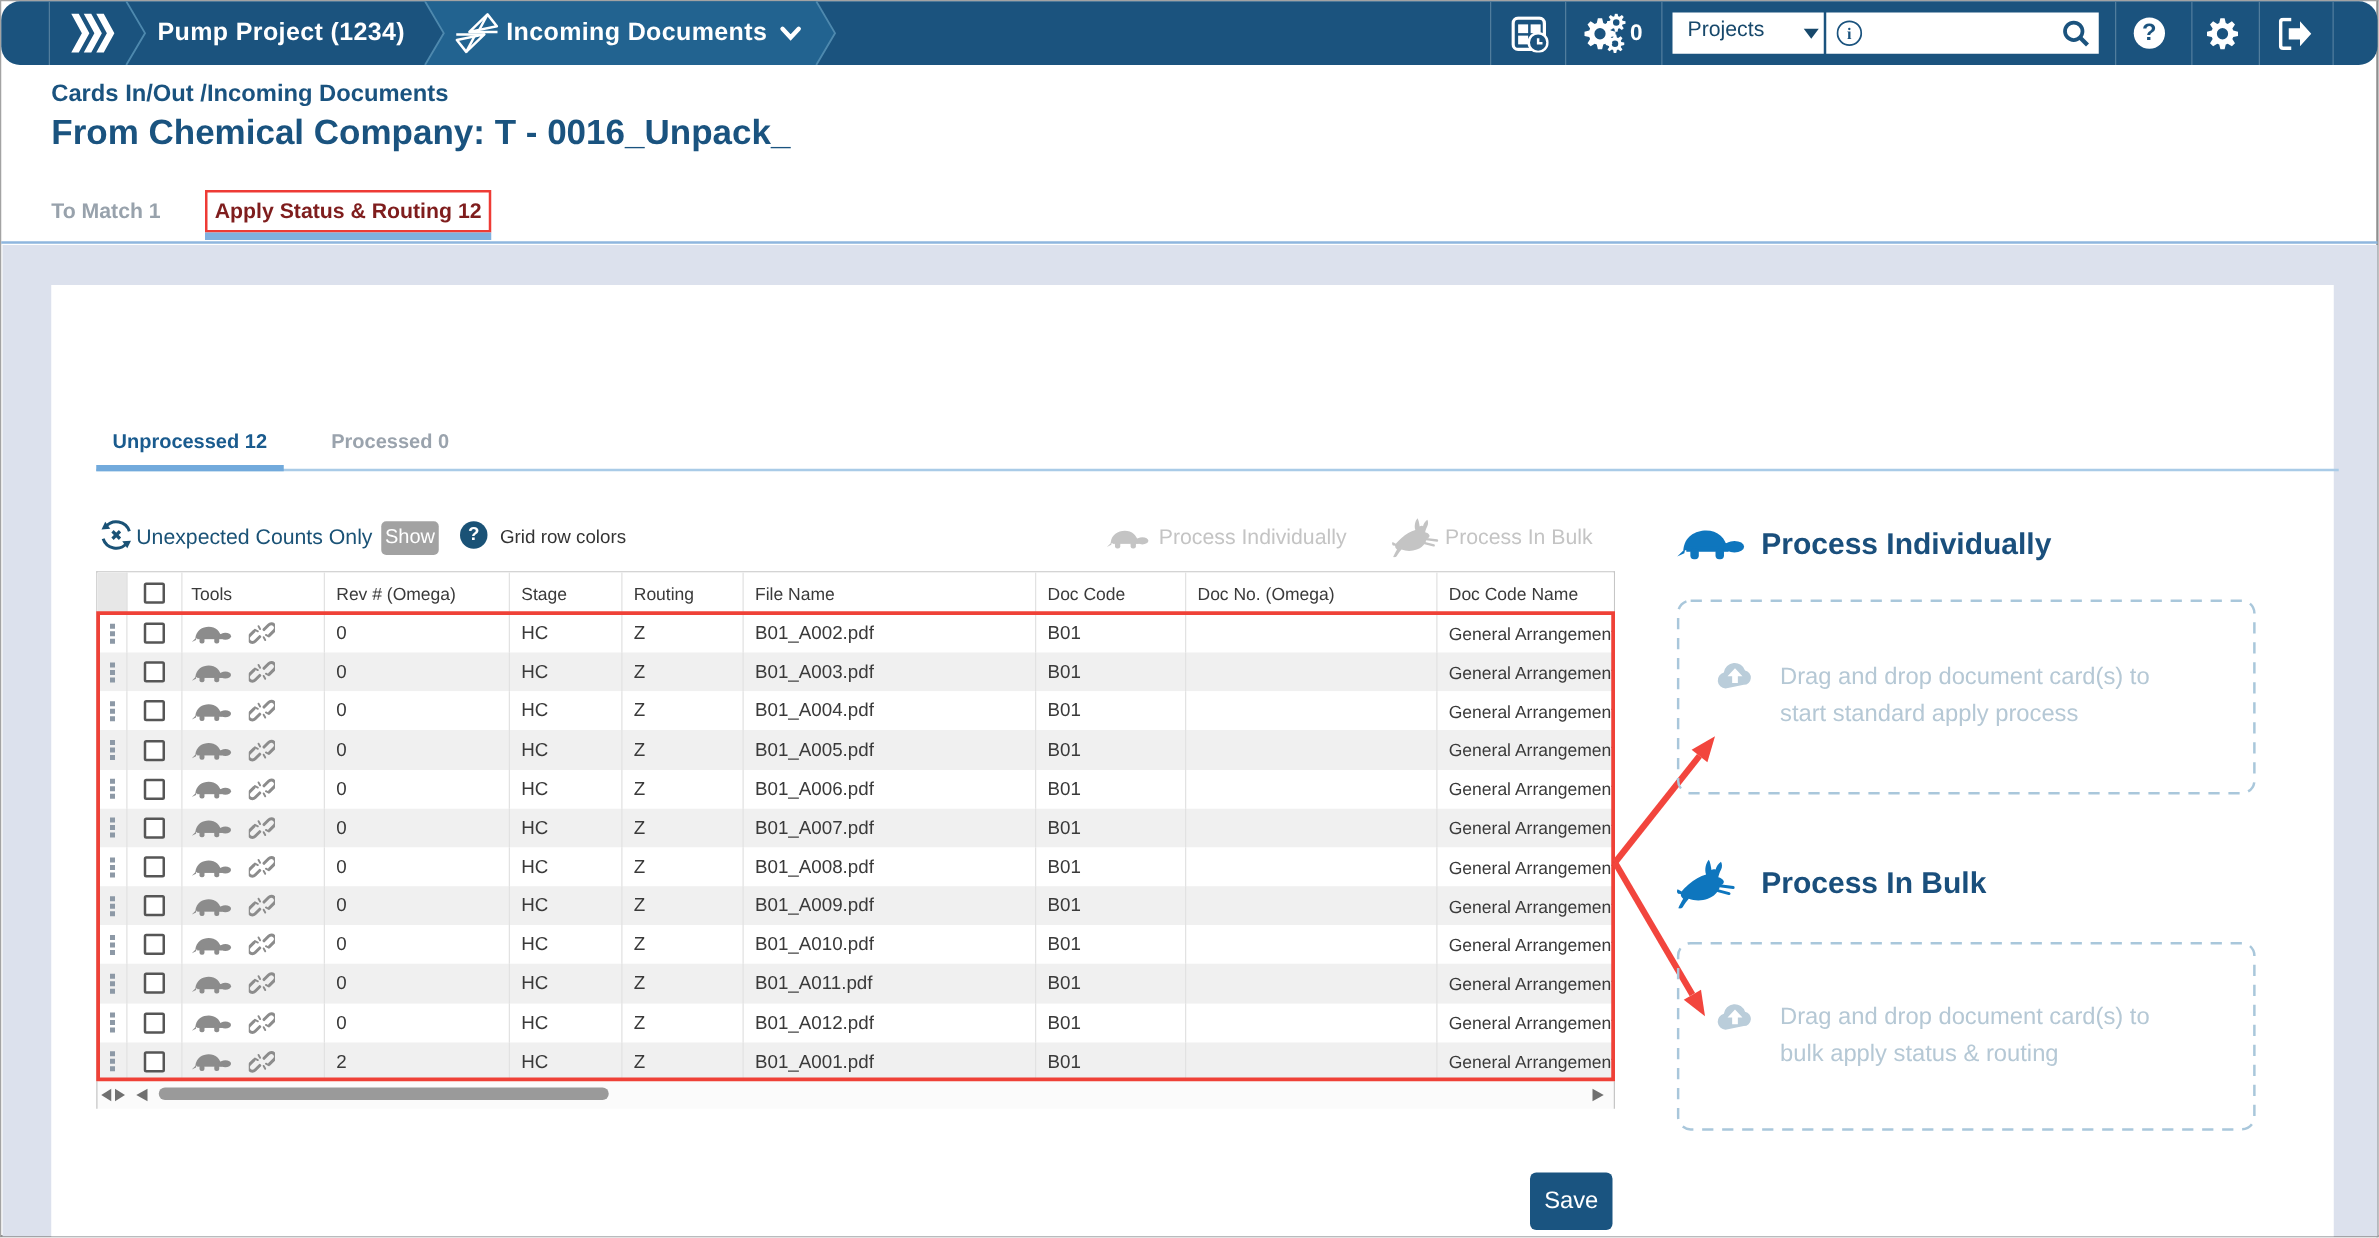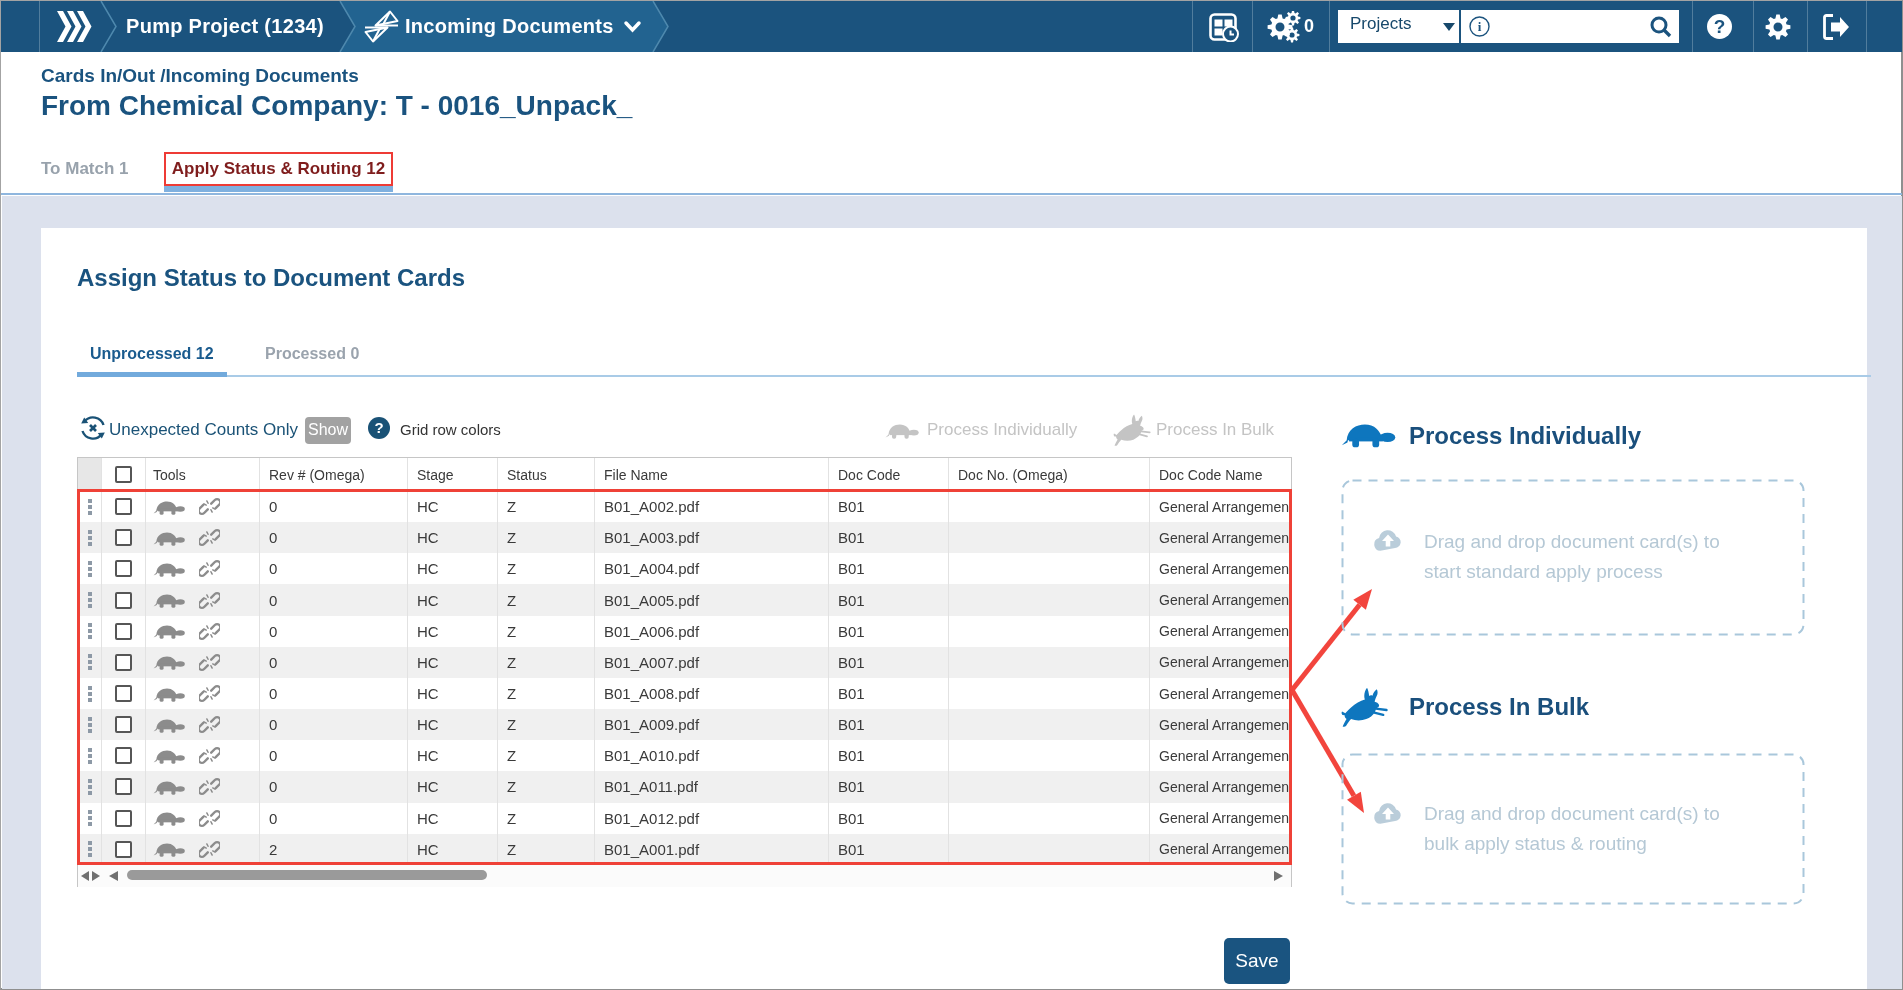--- a/index.html
+++ b/index.html
@@ -2,21 +2,21 @@
 <html><head>
 <meta charset="utf-8">
 <style>
 * { margin:0; padding:0; box-sizing:border-box; }
 html,body { width:1903px; height:990px; overflow:hidden; }
 body { font-family:"Liberation Sans", sans-serif; position:relative; background:#fff; }
 #page { position:absolute; left:0; top:0; width:1903px; height:990px;
   border:1px solid #a3a3a3; border-bottom:2px solid #8f8f8f; border-right:2px solid #8f8f8f; }
 .abs { position:absolute; }
 
-#topbar { position:absolute; left:0; top:0; width:1901px; height:51px; background:#1B537E; }
+#topbar { position:absolute; left:0; top:0; width:1901px; height:51px; background:#1B537E;border-radius:15px; }
 #topbar .seg-light { position:absolute; left:0; top:0; height:51px; }
 #topbar .vsep { position:absolute; top:0; width:1px; height:51px; background:#517d9d; }
 .bartxt { position:absolute; color:#fff; font-weight:bold; font-size:20px; letter-spacing:.3px; top:14px; white-space:nowrap; }
 
 .barbox { position:absolute; top:9px; height:33px; background:#fff; }
 
 #crumb { position:absolute; left:40px; top:64px; font-size:19px; font-weight:bold; color:#1A537F; }
 #title { position:absolute; left:40px; top:89px; font-size:28px; font-weight:bold; color:#1A537F; }
 #tab-match { position:absolute; left:40px; top:158px; font-size:17px; font-weight:bold; color:#98A2AC; }
 #tab-apply { position:absolute; left:163px; top:151px; width:229px; height:34px; border:2px solid #EE3B35;
@@ -167,21 +167,20 @@
     </svg>
   </div>
   <div id="crumb">Cards In/Out /Incoming Documents</div>
   <div id="title">From Chemical Company: T - 0016_Unpack_</div>
   <div id="tab-match">To Match 1</div>
   <div id="tab-apply">Apply Status &amp; Routing 12</div>
   <div id="tab-underline"></div>
   <div id="hdr-line"></div>
   <div id="content"></div>
   <div id="card">
-    <h2>Assign Status to Document Cards</h2>
     <div class="itab1">Unprocessed 12</div>
     <div class="itab2">Processed 0</div>
     <div id="itab-line"></div>
     <div id="itab-underline"></div>
     <div id="toolbar">
       <svg class="abs" style="left:38px;top:186px" width="28" height="28" viewBox="0 0 28 28">
         <g stroke="#1A5276" fill="none" stroke-width="2.4">
           <path d="M5.5,7.5 A11,11 0 0 1 24.5,11"></path>
           <path d="M22.5,20.5 A11,11 0 0 1 3.5,17"></path>
         </g>
@@ -219,21 +218,21 @@
     </div>
     <div id="grid">
       <div class="trow thead">
           <div class="tcell c0"></div>
           <div class="tcell c1">
             <span class="cbx" style="border-width:2px"></span>
           </div>
           <div class="tcell c2">Tools</div>
           <div class="tcell c3">Rev # (Omega)</div>
           <div class="tcell c4">Stage</div>
-          <div class="tcell c5">Status</div>
+          <div class="tcell c5">Routing</div>
           <div class="tcell c6">File Name</div>
           <div class="tcell c7">Doc Code</div>
           <div class="tcell c8">Doc No. (Omega)</div>
           <div class="tcell c9">Doc Code Name</div>
         </div>
       <div class="trow">
           <div class="tcell c0">
             <span class="dots">
               <i></i>
               <i></i>

